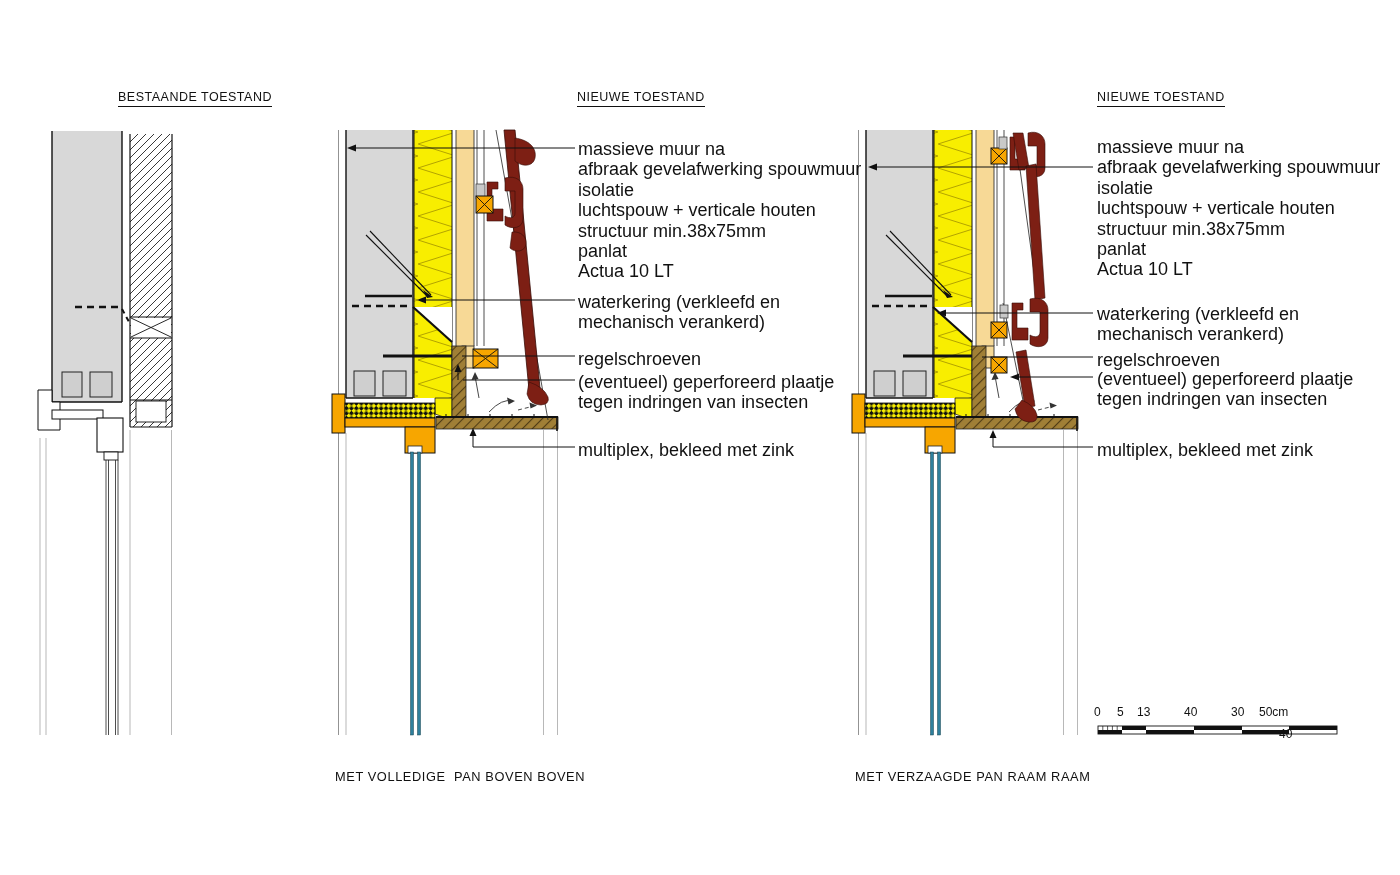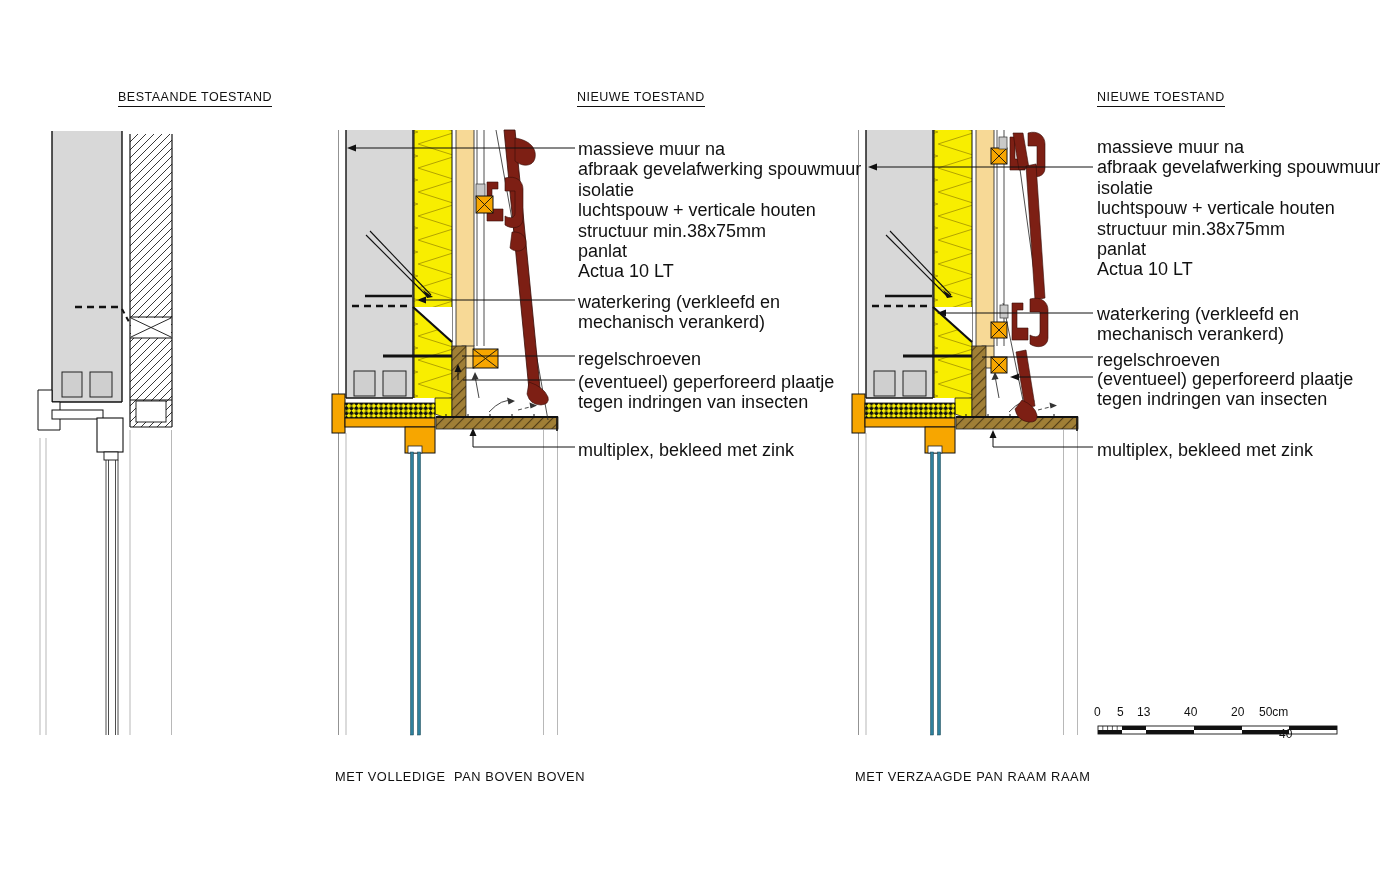--- a/index.html
+++ b/index.html
@@ -272,17 +272,17 @@
 </div>
 <div class="ann" style="left:1097px;top:440px">multiplex, bekleed met zink</div>
 
 <div class="caption" style="left:335px;top:769px">MET VOLLEDIGE  PAN BOVEN BOVEN</div>
 <div class="caption" style="left:855px;top:769px">MET VERZAAGDE PAN RAAM RAAM</div>
 
 <div class="sclabel" style="left:1094px;top:705px">0</div>
 <div class="sclabel" style="left:1117px;top:705px">5</div>
 <div class="sclabel" style="left:1137px;top:705px">13</div>
 <div class="sclabel" style="left:1184px;top:705px">40</div>
-<div class="sclabel" style="left:1231px;top:705px">20</div>
+<div class="sclabel" style="left:1231px;top:705px">30</div>
 <div class="sclabel" style="left:1279px;top:727px">40</div>
 <div class="sclabel" style="left:1259px;top:705px">50cm</div>
 
 </div>
 
 </body></html>

